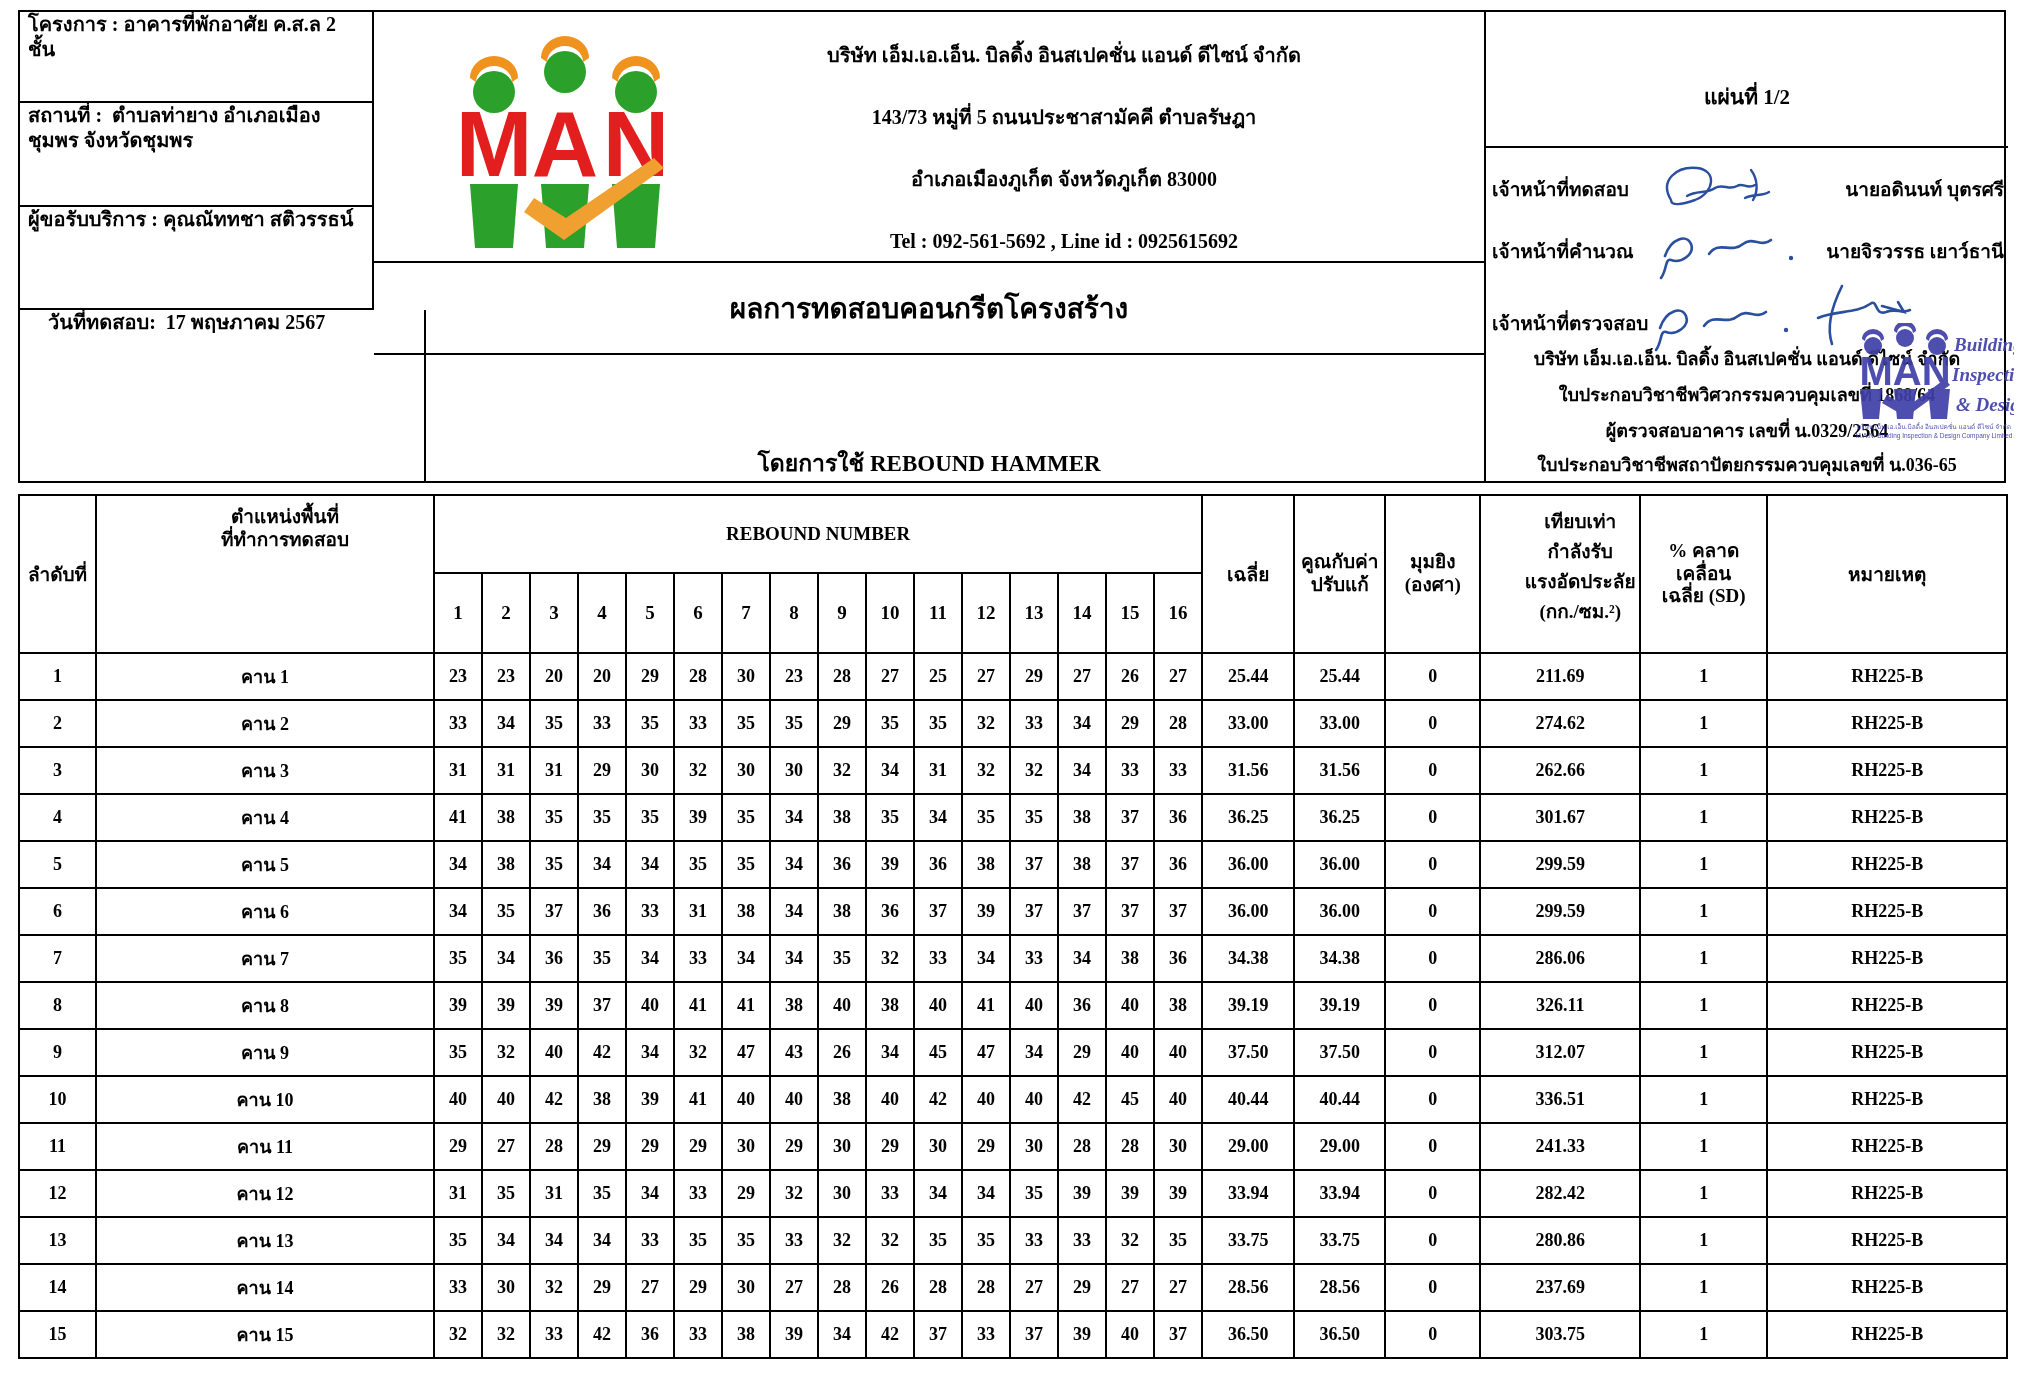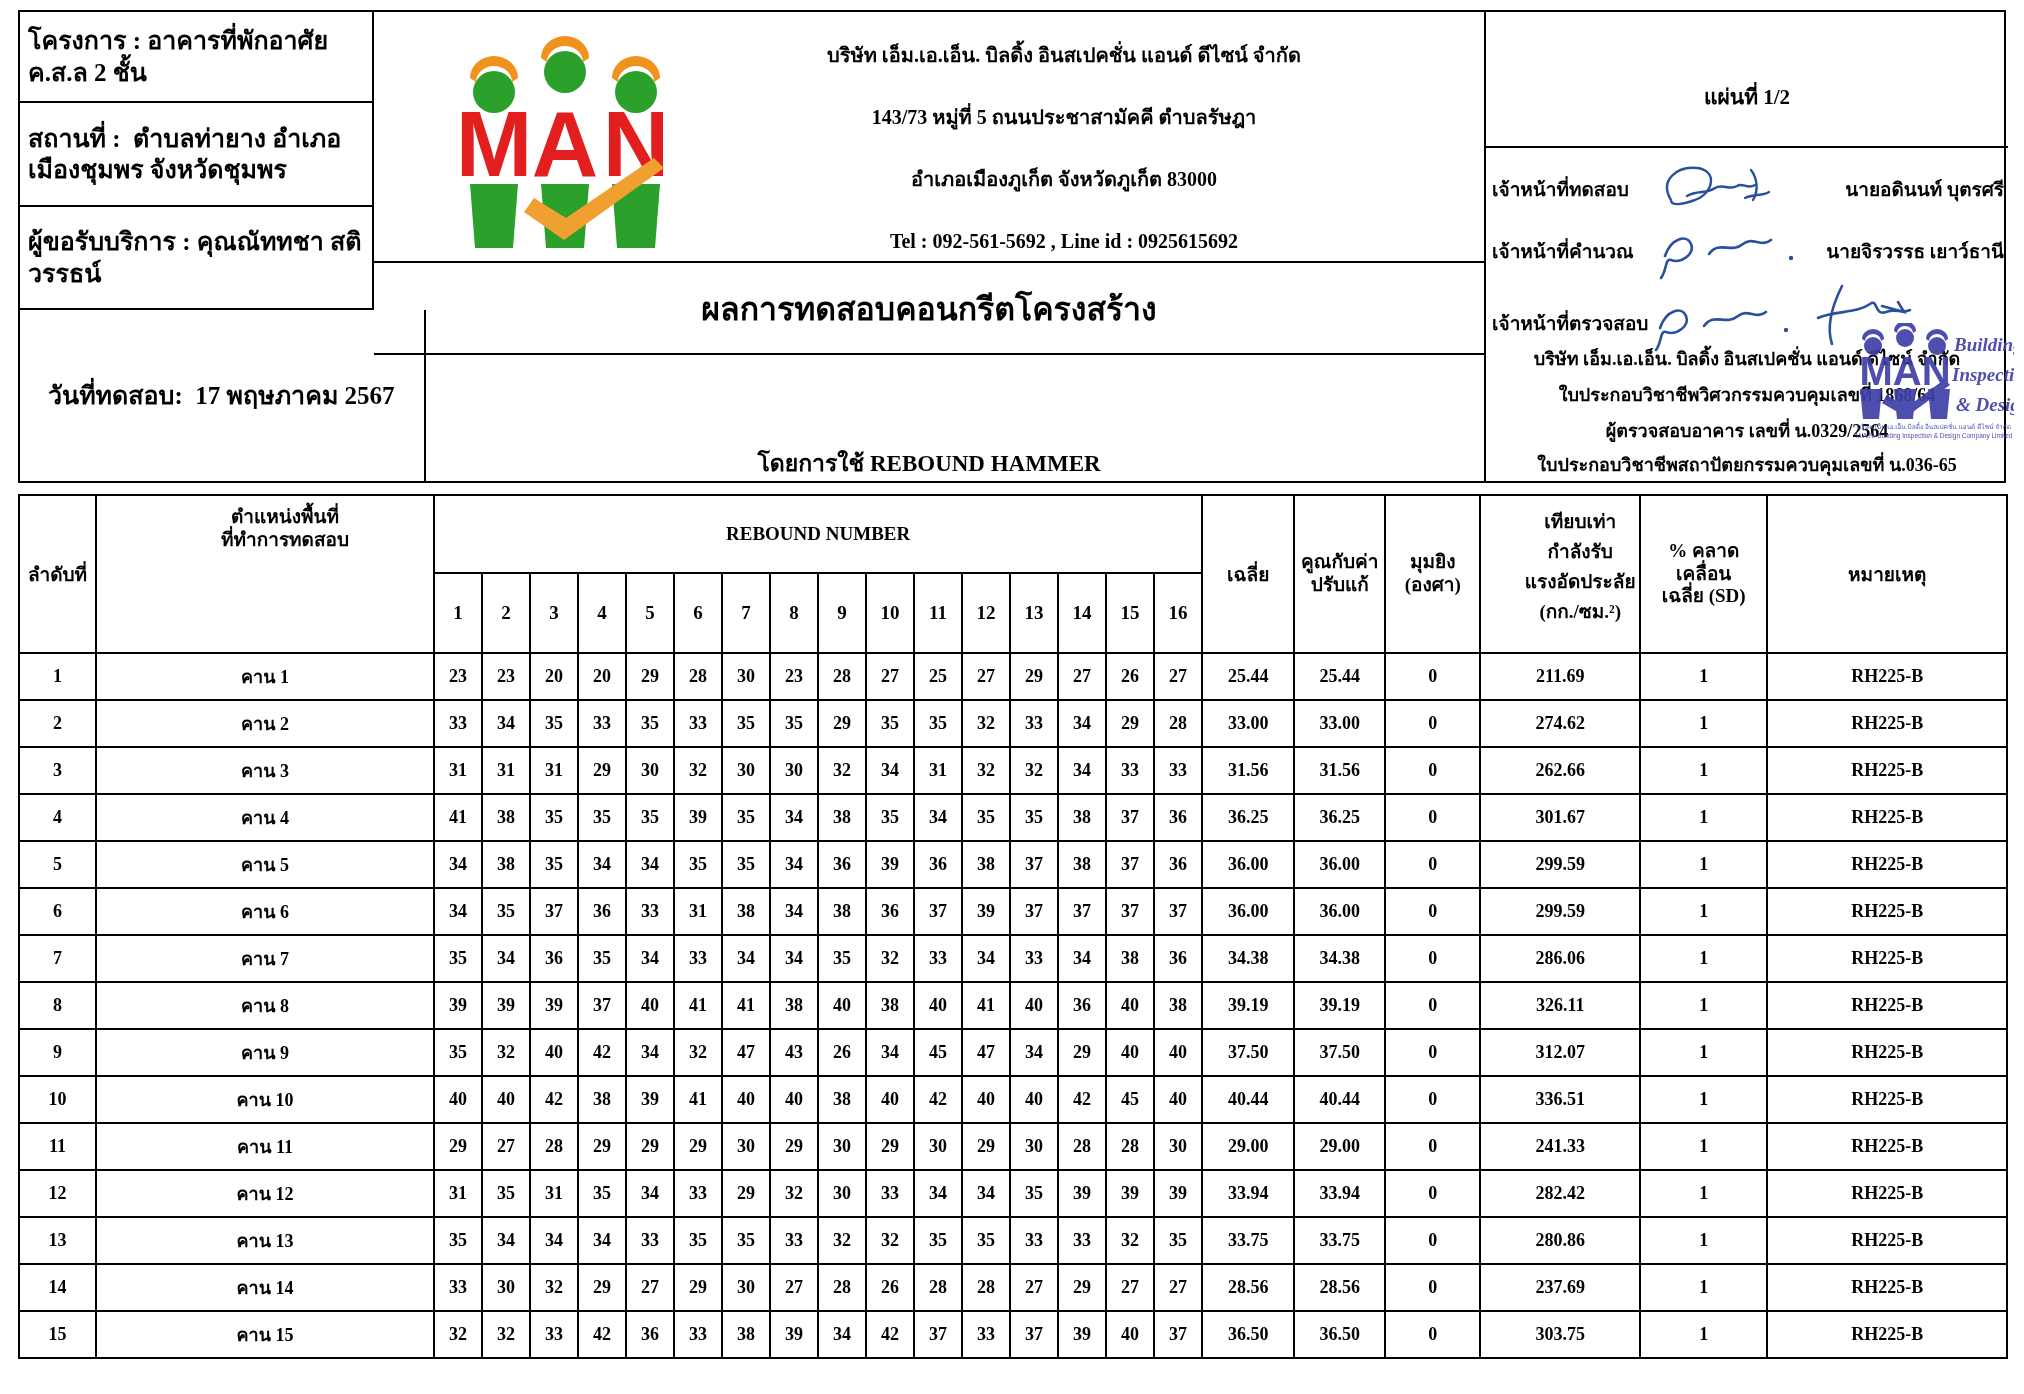--- a/index.html
+++ b/index.html
@@ -2,34 +2,34 @@
 <html><head>
 <meta charset="utf-8">
 <style>
   html,body{margin:0;padding:0;background:#ffffff;}
   .page{position:relative;width:2024px;height:1394px;background:#fff;overflow:hidden;
         font-family:"Liberation Serif","DejaVu Serif",serif;color:#000;}
   
   .hdr{position:absolute;left:18px;top:10px;width:1988px;height:473px;border:2px solid #000;box-sizing:border-box;}
   .cell{position:absolute;box-sizing:border-box;}
   .bR{border-right:2px solid #000;} .bB{border-bottom:2px solid #000;}
-  .lblcell{display:flex;align-items:center;padding:0 8px;font-weight:bold;font-size:25px;line-height:1.25;}
+  .lblcell{display:flex;align-items:flex-start;padding:0 8px;font-weight:bold;font-size:20px;line-height:1.25;}
   .c-project {left:0;   top:0;    width:354px; height:91px;}
   .c-location{left:0;   top:91px; width:354px; height:104px;}
   .c-client  {left:0;   top:195px;width:354px; height:103px;}
   .c-date    {left:8px;   top:298px;width:398px; height:171px;padding-left:20px;}
   .c-company {left:354px;top:0;    width:1112px;height:251px;}
   .c-title   {left:354px;top:251px;width:1112px;height:92px; display:flex;align-items:center;justify-content:center;}
   .c-method  {left:354px;top:343px;width:1112px;height:126px;display:flex;align-items:flex-end;justify-content:center;padding-top:40px;}
   .c-registry{left:1466px;top:0;    width:522px;height:68px; display:flex;align-items:center;justify-content:center;}
   .c-sheet   {left:1466px;top:68px; width:522px;height:68px; display:flex;align-items:flex-start;justify-content:center;}
   .c-staff   {left:1466px;top:136px;width:522px;height:333px;}
   .company-text{margin-left:340px;width:700px;padding-top:14px;text-align:center;}
   .company-text div{font-weight:bold;font-size:20px;height:62px;line-height:58px;}
-  .report-title{font-weight:bold;font-size:32px;}
+  .report-title{font-weight:bold;font-size:28px;}
   .method-text{font-weight:bold;font-size:23px;}
   .registry-text,.sheet-text{font-weight:bold;font-size:21px;}
   .logo-box{position:absolute;left:58px;top:14px;width:266px;height:226px;}
   .staff-row{position:absolute;left:0;width:100%;height:52px;}
   .staff-label{position:absolute;left:6px;top:14px;font-weight:bold;font-size:19px;}
   .staff-name{position:absolute;right:4px;top:14px;font-weight:bold;font-size:19px;}
   .sig{position:absolute;}
   .cert-line{position:absolute;left:0;width:100%;text-align:center;font-weight:bold;font-size:18px;}
   .stamp{position:absolute;left:368px;top:175px;width:160px;height:118px;opacity:.92;}
   

